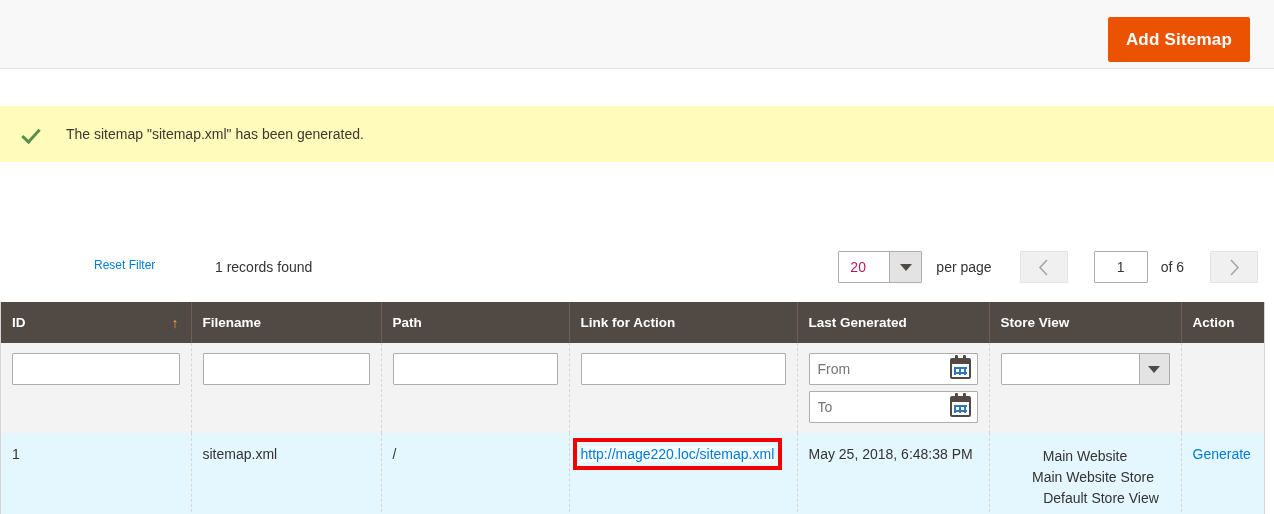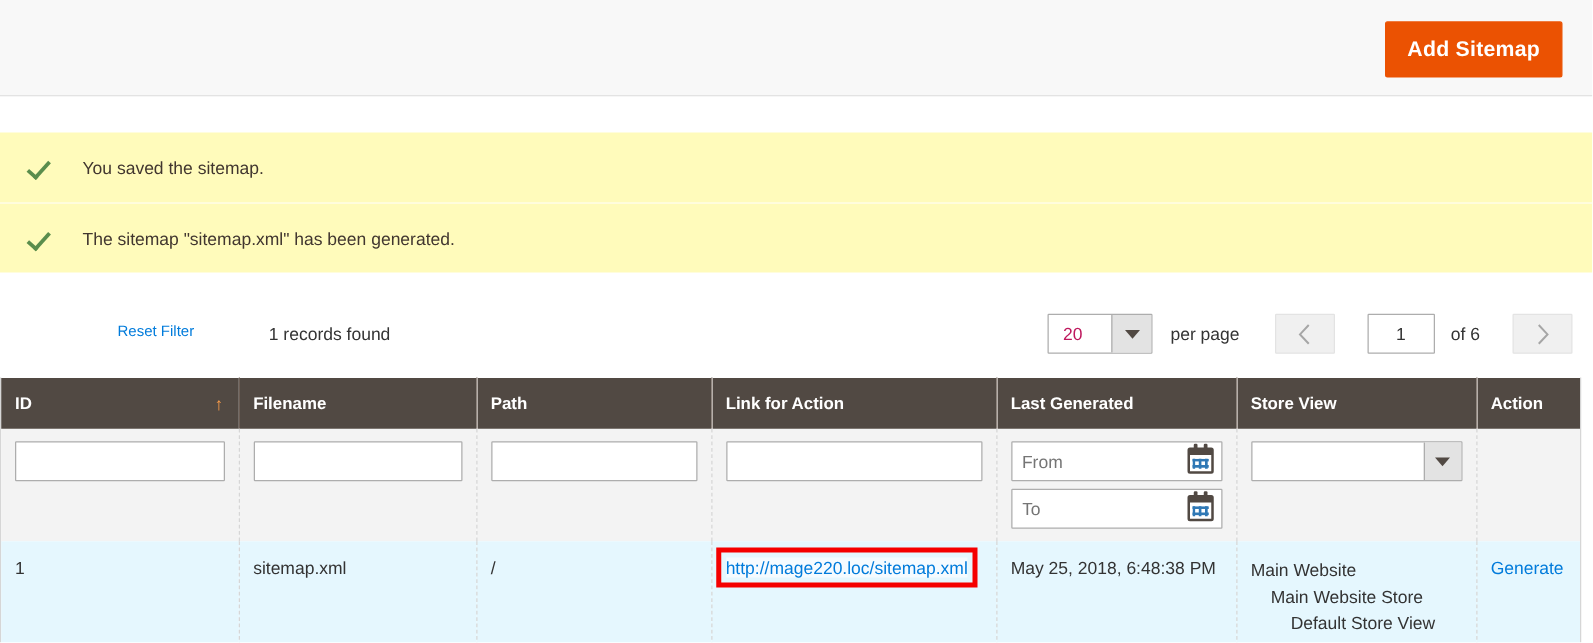--- a/index.html
+++ b/index.html
@@ -7,21 +7,21 @@
     margin: 0; padding: 0;
     width: 1274px; height: 514px;
     background: #ffffff;
     font-family: "Liberation Sans", sans-serif;
     -webkit-font-smoothing: antialiased;
   }
   .page { position: relative; width: 1274px; height: 514px; overflow: hidden; background:#fff; }
 
   
   .page-actions {
-    position: absolute; left: 0; top: 0; width: 1274px; height: 77px;
+    position: absolute; left: 0; top: 0; width: 1274px; height: 69px;
     background: #f8f8f8;
     border-bottom: 1px solid #e3e3e3;
   }
   .add-sitemap-btn {
     position: absolute; right: 24px; top: 17px;
     height: 45px; padding: 0 17px;
     background: #eb5202; color: #ffffff;
     border: 1px solid #eb5202; border-radius: 2px;
     font-family: "Liberation Sans", sans-serif;
     font-size: 17px; font-weight: bold; letter-spacing: .2px;
@@ -182,36 +182,32 @@
     background: #f5fbff;
   }
   .link-highlight::after {
     content: ""; position: absolute;
     left: -8px; right: -8px; top: -8px; bottom: -8px;
     border: 4px solid #f50000; pointer-events: none;
   }
   .store-line-1 { }
   .store-line-2 { padding-left: 16px; }
   .store-line-3 { padding-left: 32px; }
-  .store-line { line-height: 21px; white-space: nowrap; }
+  .store-line { line-height: 21px; white-space: nowrap; text-align: center; }
 </style>
 </head>
 <body>
 
 <div class="page">
 
   <div class="page-actions">
     <button class="add-sitemap-btn">Add Sitemap</button>
   </div>
 
   <div class="messages">
-    <div class="message">
-      <span class="msg-icon"></span>
-      <span class="msg-text">You saved the sitemap.</span>
-    </div>
     <div class="message">
       <span class="msg-icon"></span>
       <span class="msg-text">The sitemap "sitemap.xml" has been generated.</span>
     </div>
   </div>
 
   <div class="grid-toolbar">
     <a class="reset-filter">Reset Filter</a>
     <span class="records-found">1 records found</span>
 

